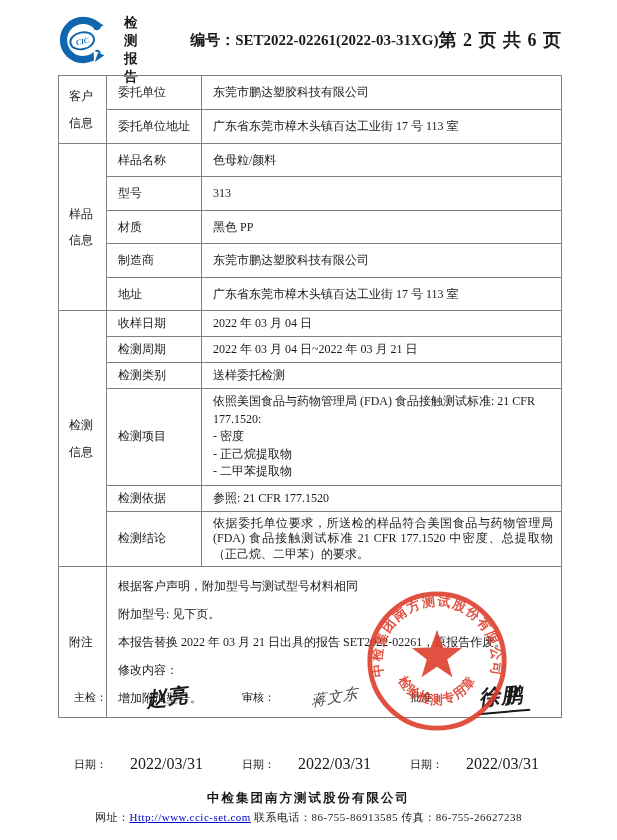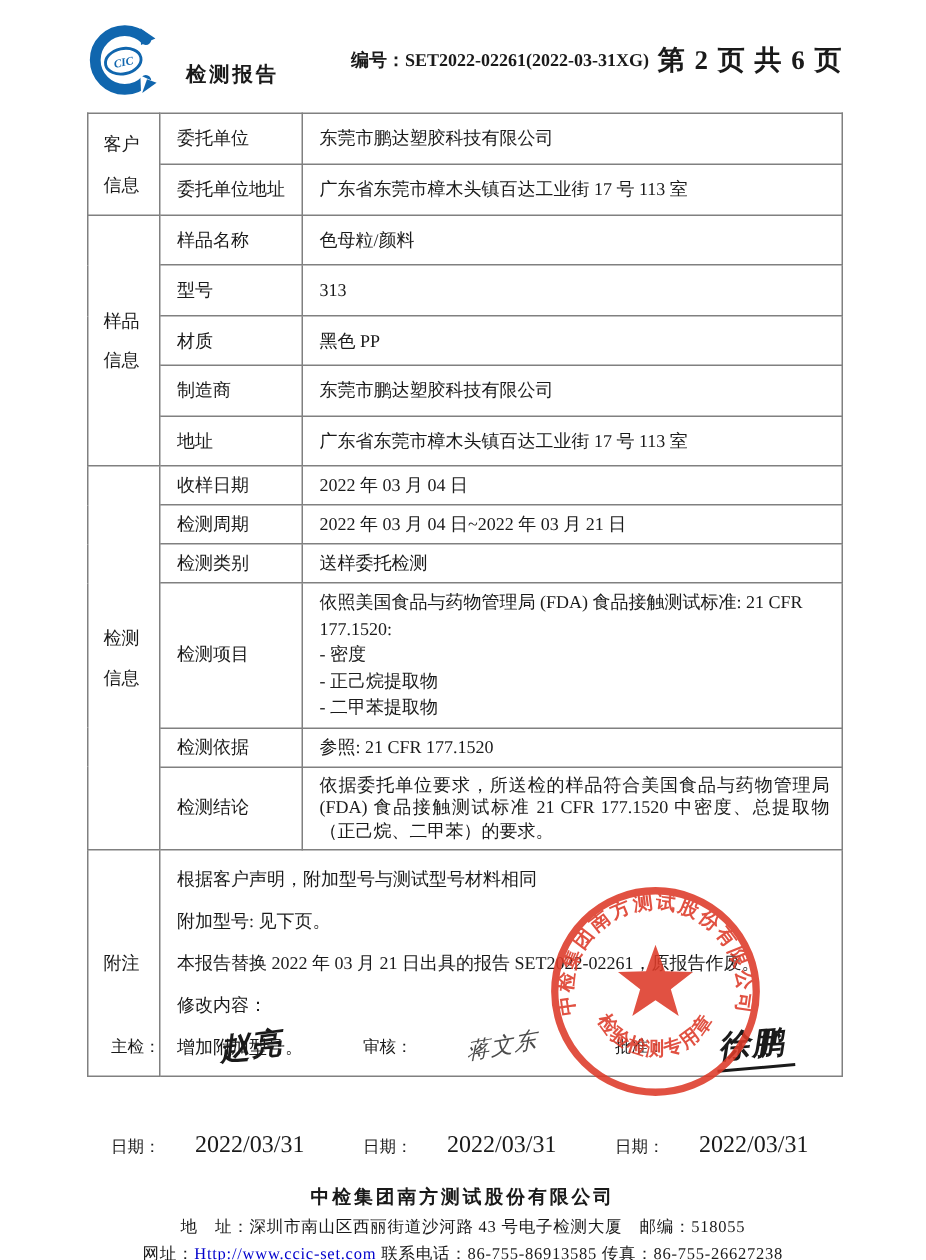--- a/index.html
+++ b/index.html
@@ -14,21 +14,21 @@
   }
   .page { position:relative; width:617px; height:840px; background:#fff; }
 
   
   .header {
     position:absolute; left:58px; top:14px; width:504px; height:52px;
     display:flex; align-items:center;
   }
   .logo-wrap { width:48px; height:48px; flex:0 0 auto; }
   .hdr-title { font-weight:bold; font-size:13.5px; margin-left:18px; letter-spacing:2px;margin-top:20px; }
-  .hdr-no { font-weight:bold; font-size:12px; margin-left:48px; white-space:nowrap;text-align:right; }
+  .hdr-no { font-weight:bold; font-size:15px; margin-left:48px; white-space:nowrap;text-align:right; }
   .hdr-page { font-weight:bold; font-size:18px; margin-left:auto; white-space:nowrap; letter-spacing:1px; }
 
   
   table.report {
     position:absolute; left:58px; top:75px; width:504px;
     border-collapse:collapse; table-layout:fixed;
     font-size:12px;
   }
   table.report td { border:1px solid #808080; vertical-align:middle; }
   td.group {
@@ -224,21 +224,20 @@
         <textPath href="#arcTop" startOffset="50%" text-anchor="middle">中检集团南方测试股份有限公司</textPath>
       </text>
       <text font-size="13" font-weight="bold" fill="#dd3a28" letter-spacing="1" font-family="'Liberation Serif', serif">
         <textPath href="#arcBottom" startOffset="50%" text-anchor="middle">检验检测专用章</textPath>
       </text>
     </svg>
   </div>
 
   <div class="footer">
     <div class="footer-company">中检集团南方测试股份有限公司</div>
-    <div class="footer-line">地　址：深圳市南山区西丽街道沙河路 43 号电子检测大厦　邮编：518055</div>
     <div class="footer-line">
       <span>网址：</span><a class="footer-link" href="#">Http://www.ccic-set.com</a>
       <span>联系电话：86-755-86913585</span>
       <span>传真：86-755-26627238</span>
     </div>
   </div>
 
 </div>
 
 </body></html>

